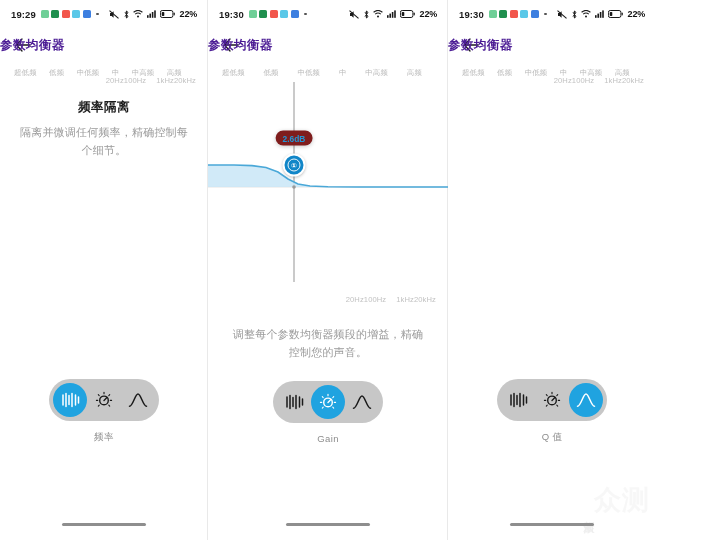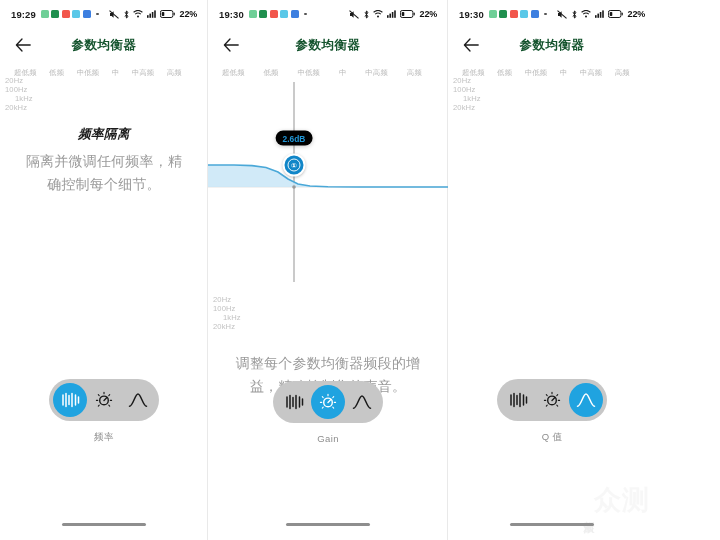--- a/index.html
+++ b/index.html
@@ -18,55 +18,55 @@
   .sb-apps{display:flex;align-items:center;gap:2.5px;margin-left:5px;}
   .app-chip{width:8px;height:8px;border-radius:1.6px;display:block;}
   .sb-dot{width:2.5px;height:2.5px;border-radius:50%;background:#555;margin-left:3px;}
   .sb-right{margin-left:auto;display:flex;align-items:center;gap:3.5px;}
   .sb-ic{display:block;}
   .sb-batt{font-size:9px;color:#111;font-weight:700;margin-left:1px;letter-spacing:-.2px;}
 
   
   .titlebar{height:34px;display:flex;align-items:center;position:relative;padding:0 12px;box-sizing:border-box;}
   .back-btn{width:22px;height:22px;display:flex;align-items:center;justify-content:center;cursor:pointer;}
-  .page-title{position:absolute;left:0;right:0;text-align:center;font-size:12.5px;color:#14532d;font-weight:700;letter-spacing:.5px;pointer-events:none;}
+  .page-title{position:absolute;left:0;right:0;font-size:12.5px;color:#4c1d95;font-weight:700;letter-spacing:.5px;pointer-events:none;}
 
   
   .bands{display:flex;justify-content:space-between;padding:6px 26px 0 14px;box-sizing:border-box;}
   .band{font-size:7.4px;color:#b9b9b9;letter-spacing:.2px;white-space:nowrap;}
 
   
   .graph{position:relative;width:240px;height:215px;margin-top:4px;}
   .graph svg{display:block;}
   .tip{
     position:absolute;transform:translate(-50%,-50%);
-    background:#000000;border-radius:9px;padding:2.5px 7px;
+    background:#7f1d1d;border-radius:9px;padding:2.5px 7px;
     box-shadow:0 1px 4px rgba(0,0,0,.22);
     font-size:8.4px;font-weight:700;color:#2196d6;white-space:nowrap;
   }
   .handle{
     position:absolute;transform:translate(-50%,-50%);
     width:19px;height:19px;border-radius:50%;
     background:#1186c8;border:2.5px solid #fff;
     box-shadow:0 1px 3px rgba(0,0,0,.25);
     display:flex;align-items:center;justify-content:center;
     color:#fff;font-size:8px;font-weight:700;cursor:pointer;
   }
   .handle span{display:block;width:11px;height:11px;border-radius:50%;
     border:1px solid rgba(255,255,255,.9);
     display:flex;align-items:center;justify-content:center;font-size:7px;line-height:1;}
 
   
-  .axis{display:flex;justify-content:flex-start;padding:0 5px;box-sizing:border-box;margin-top:-2px;flex-direction:column;}
+  .axis{display:flex;justify-content:flex-end;padding:0 12px;box-sizing:border-box;margin-top:-2px;}
   .axis div{font-size:7.6px;color:#c2c2c2;letter-spacing:.1px;}
 
   
   .desc{padding:14px 20px 0 20px;box-sizing:border-box;text-align:center;}
-  .desc-title{font-size:12.5px;font-weight:700;color:#1b1b1b;letter-spacing:.4px;font-style:italic;}
-  .desc-body{font-size:14px;color:#9a9a9a;line-height:1.65;margin-top:7px;letter-spacing:.2px;}
+  .desc-title{font-size:12.5px;font-weight:700;color:#1b1b1b;letter-spacing:.4px;}
+  .desc-body{font-size:11px;color:#9a9a9a;line-height:1.65;margin-top:7px;letter-spacing:.2px;}
 
   
   .segwrap{position:absolute;left:0;right:0;bottom:96px;display:flex;flex-direction:column;align-items:center;}
   .segment{
     display:flex;align-items:center;background:#c7c7c7;
     border-radius:24px;padding:4px;gap:0;
   }
   .seg-item{
     width:34px;height:34px;border-radius:50%;
     display:flex;align-items:center;justify-content:center;cursor:pointer;

